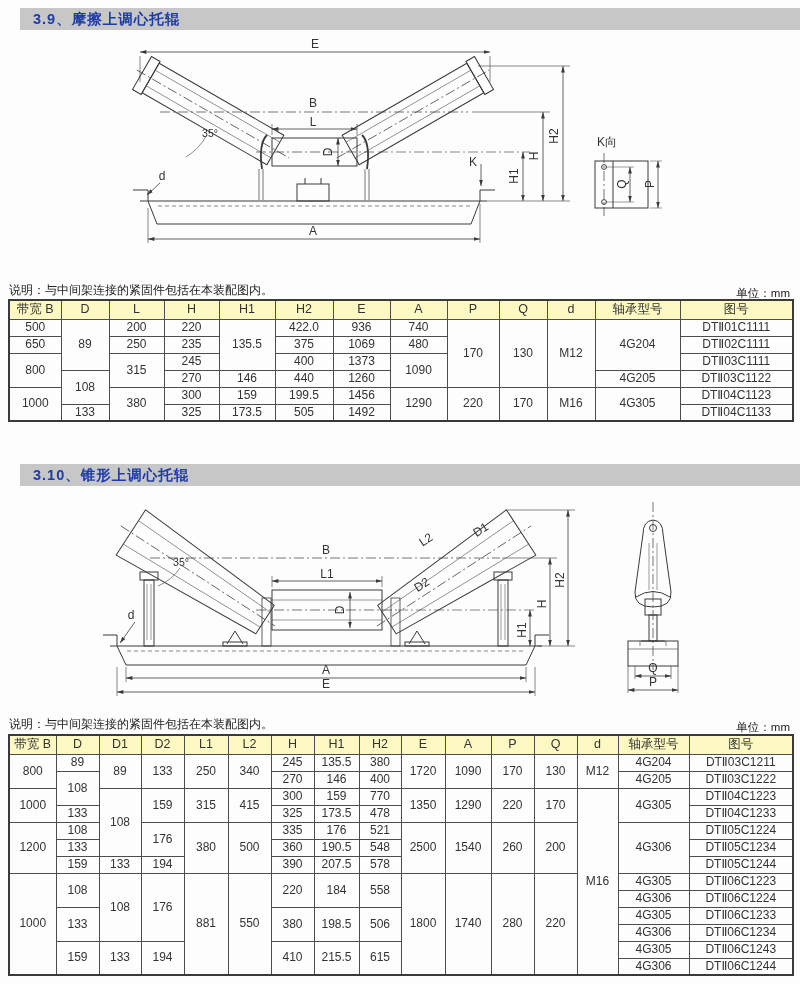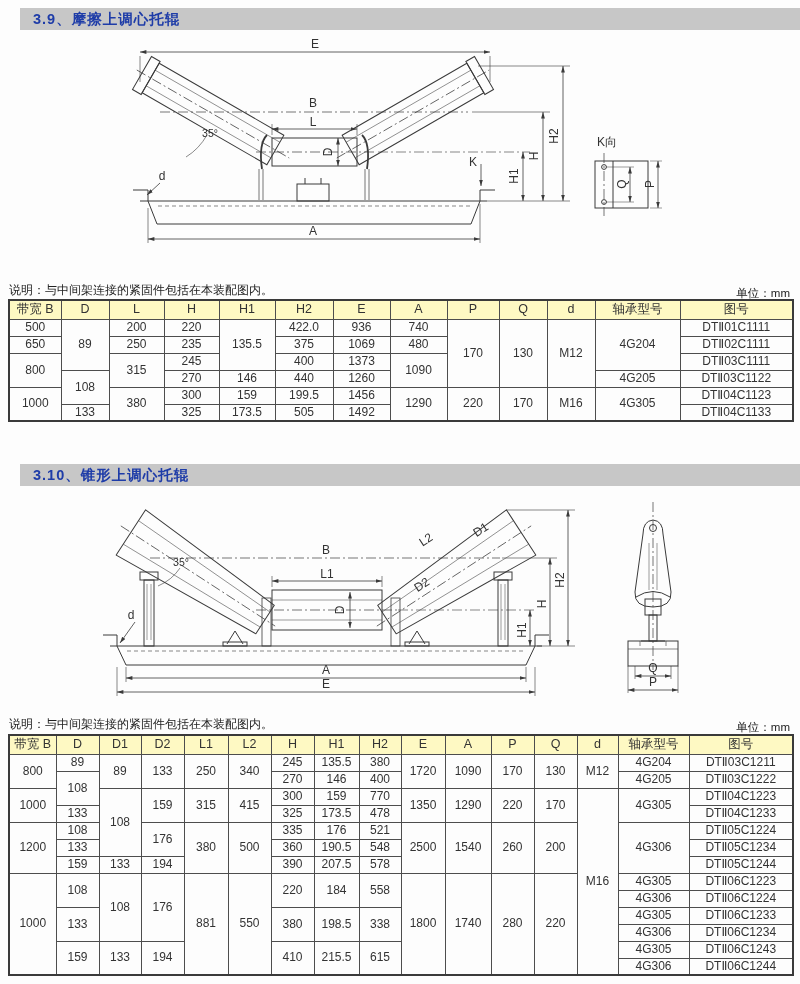--- a/index.html
+++ b/index.html
@@ -514,21 +514,21 @@
         <td>DTⅡ06C1223</td>
       </tr>
       <tr>
         <td>4G306</td>
         <td>DTⅡ06C1224</td>
       </tr>
       <tr>
         <td rowspan="2">133</td>
         <td rowspan="2">380</td>
         <td rowspan="2">198.5</td>
-        <td rowspan="2">338</td>
+        <td rowspan="2">506</td>
         <td>4G305</td>
         <td>DTⅡ06C1233</td>
       </tr>
       <tr>
         <td>4G306</td>
         <td>DTⅡ06C1234</td>
       </tr>
       <tr>
         <td rowspan="2">159</td>
         <td rowspan="2">133</td>

